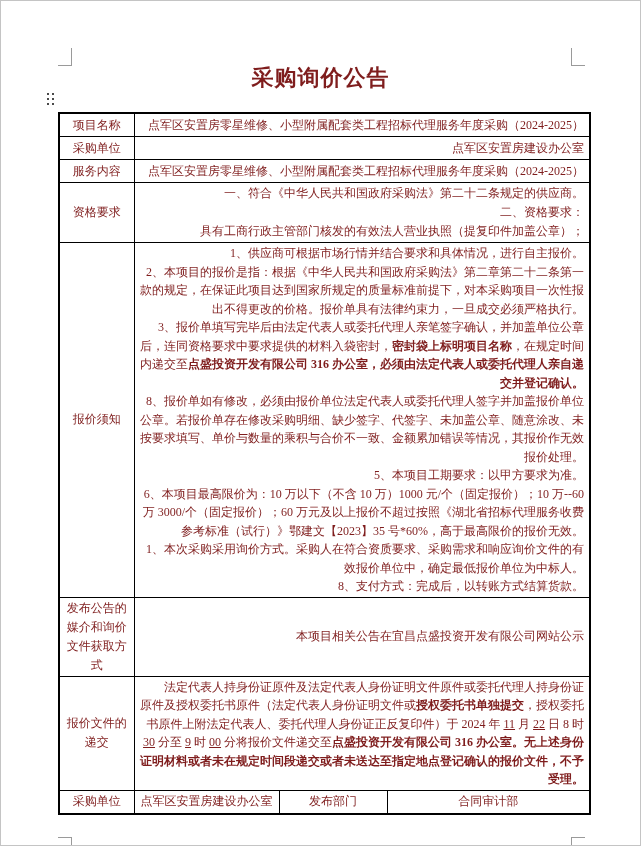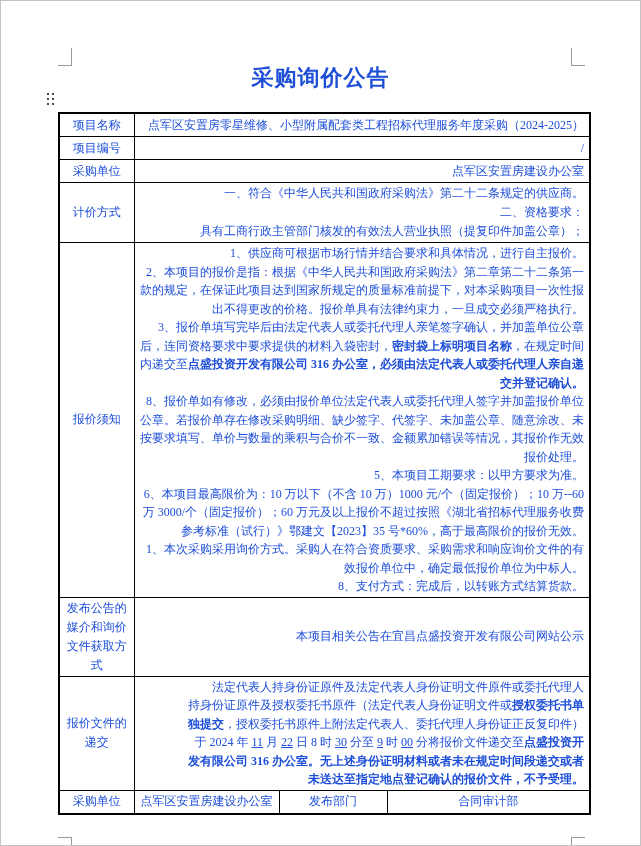--- a/index.html
+++ b/index.html
@@ -4,21 +4,21 @@
 <style>
   html,body{margin:0;padding:0;background:#e8e8e8;}
   .page{
     position:relative;
     width:639px;height:844px;
     background:#ffffff;
     border:1px solid #c4c4c4;
     box-sizing:content-box;
     overflow:hidden;
     font-family:"Liberation Serif","DejaVu Serif",serif;
-    color:#1d4ed8;
+    color:#7f1d1d;
   }
   
   .crop{position:absolute;width:13px;height:17px;}
   .crop.tl{left:57px;top:47px;border-right:1px solid #9a9a9a;border-bottom:1px solid #9a9a9a;}
   .crop.tr{left:570px;top:47px;border-left:1px solid #9a9a9a;border-bottom:1px solid #9a9a9a;}
   .crop.bl{left:57px;top:836px;border-right:1px solid #9a9a9a;border-top:1px solid #9a9a9a;}
   .crop.br{left:570px;top:836px;border-left:1px solid #9a9a9a;border-top:1px solid #9a9a9a;}
   
   .handle{
     position:absolute;left:46px;top:92px;
@@ -47,21 +47,21 @@
     vertical-align:middle;
     line-height:19px;
     word-break:break-all;
   }
   td.lab{text-align:center;padding:1px 2px;}
   td.val{text-align:right;}
   td.ctr{text-align:center;}
   tr.h22 td{height:20px;}
   .para{margin:0;}
   .rich .para{line-height:18.5px;}
-  .indent .para{text-indent:2em;margin-left:48px;}
+  .indent .para{text-indent:2em;}
   .b{font-weight:bold;}
   .u{text-decoration:underline;}
 </style>
 </head>
 <body>
 
 <div class="page">
 
   <span class="crop tl"></span>
   <span class="crop tr"></span>
@@ -86,33 +86,33 @@
         <col style="width:108px">
         <col style="width:203px">
     </colgroup>
 
     <tbody>
         <tr class="h22">
       <td class="lab">项目名称</td>
       <td class="val" colspan="3">点军区安置房零星维修、小型附属配套类工程招标代理服务年度采购（2024-2025）</td>
     </tr>
 
-    <tr class="h22">
-      <td class="lab">项目编号</td>
-      <td class="val" colspan="3">/</td>
-    </tr>
 
     <tr class="h22">
       <td class="lab">采购单位</td>
       <td class="val" colspan="3">点军区安置房建设办公室</td>
     </tr>
 
+    <tr class="h22">
+      <td class="lab">服务内容</td>
+      <td class="val" colspan="3">点军区安置房零星维修、小型附属配套类工程招标代理服务年度采购（2024-2025）</td>
+    </tr>
 
     <tr>
-      <td class="lab">计价方式</td>
+      <td class="lab">资格要求</td>
       <td class="val" colspan="3">
             <div class="para">一、符合《中华人民共和国政府采购法》第二十二条规定的供应商。</div>
             <div class="para">二、资格要求：</div>
             <div class="para">具有工商行政主管部门核发的有效法人营业执照（提复印件加盖公章）；</div>
           </td>
     </tr>
 
     <tr>
       <td class="lab">报价须知</td>
       <td class="val rich" colspan="3">

